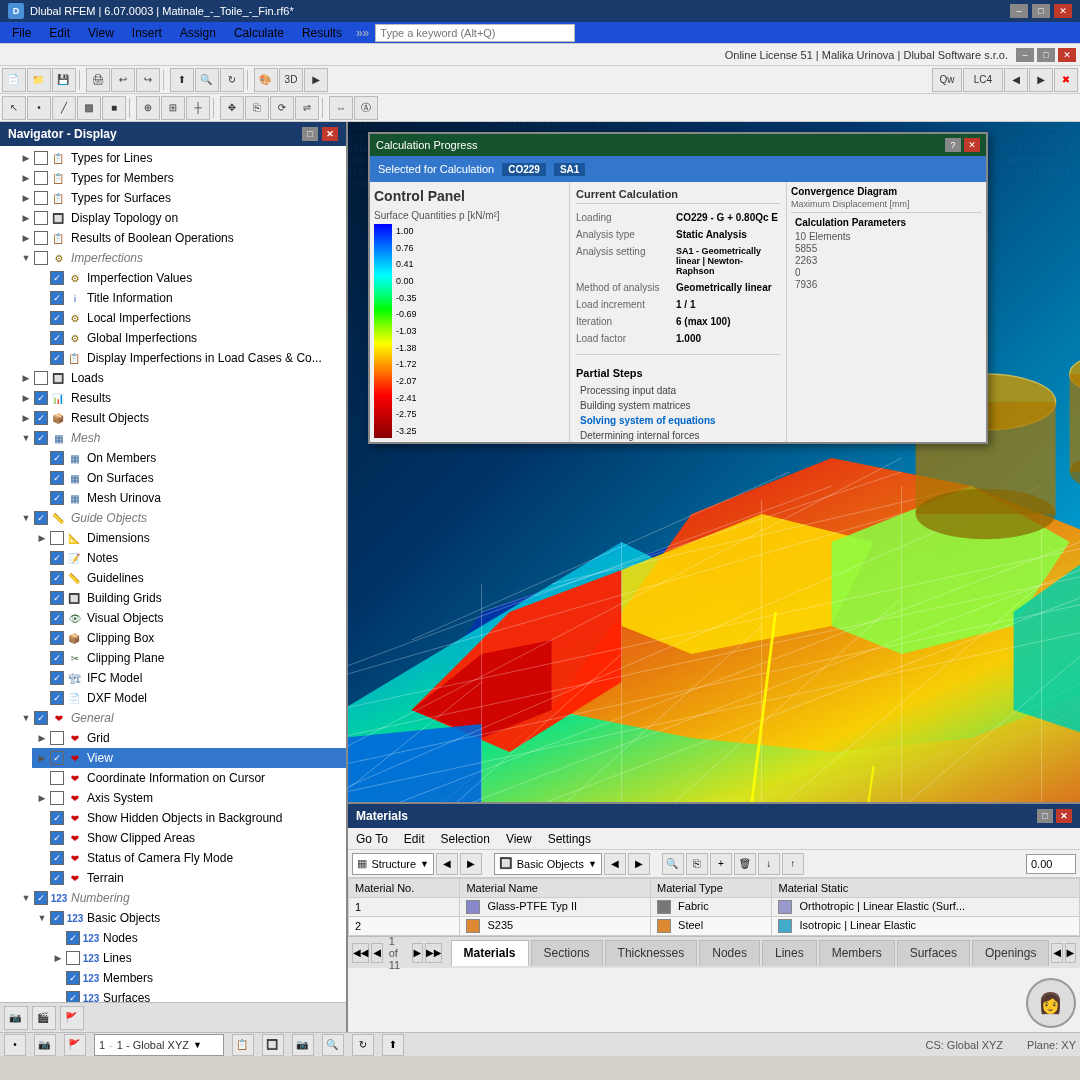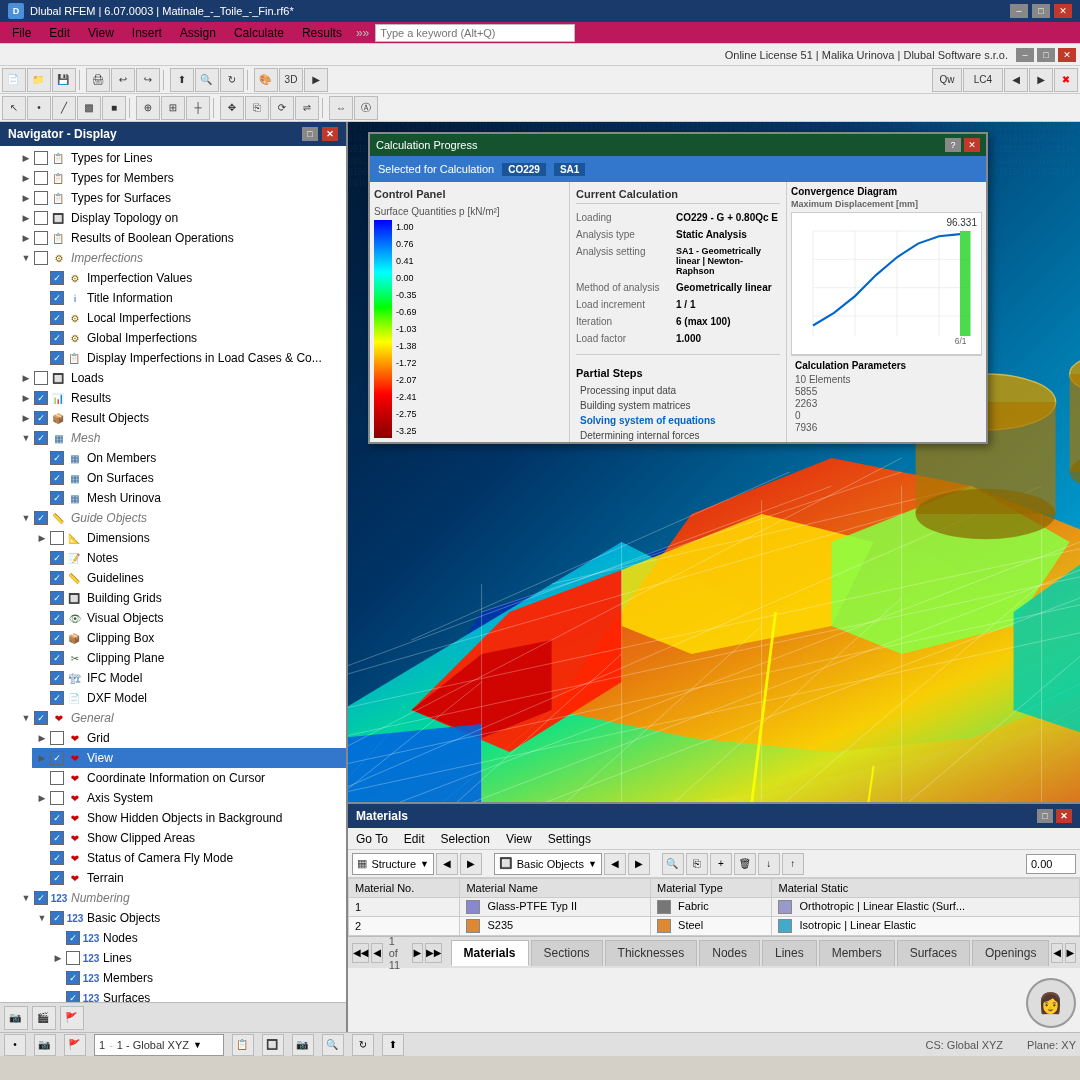--- a/index.html
+++ b/index.html
@@ -25,21 +25,21 @@
     }
     .title-bar-left { display: flex; align-items: center; gap: 6px; }
     .title-bar-icon { width: 16px; height: 16px; background: #4a90d9; border-radius: 2px; display: flex; align-items: center; justify-content: center; color: white; font-size: 9px; font-weight: bold; }
     .title-bar-right { display: flex; gap: 4px; }
     .title-btn { width: 18px; height: 14px; background: #888; color: white; font-size: 9px; display: flex; align-items: center; justify-content: center; cursor: pointer; }
     .title-btn.close { background: #c0392b; }
 
     
     .menu-bar {
       height: 22px;
-      background: #be185d;
+      background: #1d4ed8;
       border-bottom: 1px solid #ccc;
       display: flex;
       align-items: center;
       padding: 0 4px;
       gap: 2px;
     }
     .menu-item {
       padding: 2px 8px;
       cursor: pointer;
       font-size: 12px;
@@ -223,21 +223,21 @@
 
     
     .calc-left {
       width: 200px;
       border-right: 1px solid #ccc;
       padding: 4px;
       display: flex;
       flex-direction: column;
     }
     .control-panel-label {
-      font-size: 11px;
+      font-size: 14px;
       font-weight: bold;
       color: #333;
       margin-bottom: 4px;
       padding: 2px 0;
     }
     .surface-quantities-label {
       font-size: 10px;
       color: #555;
       margin-bottom: 3px;
     }
@@ -1122,44 +1122,21 @@
             <div class="partial-steps-header">Partial Steps</div>
             <div class="step-item">Processing input data</div>
             <div class="step-item">Building system matrices</div>
             <div class="step-item active">Solving system of equations</div>
             <div class="step-item">Determining internal forces</div>
           </div>
         </div>
 
         <div class="calc-right">
           <div class="conv-header">Convergence Diagram</div>
-          <div style="font-size:9px; color:#666; margin-bottom:3px;font-weight:bold;">Maximum Displacement [mm]</div>
-          <div class="conv-chart">
-            <span class="conv-value">96.331</span>
-            <svg width="100%" height="100%" viewBox="0 0 180 120">
-              <rect width="180" height="120" fill="white"></rect>
-
-              <g stroke="#e0e0e0" stroke-width="0.5">
-                <line x1="20" y1="10" x2="20" y2="110"></line>
-                <line x1="60" y1="10" x2="60" y2="110"></line>
-                <line x1="100" y1="10" x2="100" y2="110"></line>
-                <line x1="140" y1="10" x2="140" y2="110"></line>
-                <line x1="20" y1="10" x2="170" y2="10"></line>
-                <line x1="20" y1="37" x2="170" y2="37"></line>
-                <line x1="20" y1="64" x2="170" y2="64"></line>
-                <line x1="20" y1="91" x2="170" y2="91"></line>
-              </g>
-
-              <rect x="160" y="10" width="10" height="100" fill="#00cc00" opacity="0.7"></rect>
-
-              <polyline points="20,100 40,88 60,72 80,52 100,35 120,22 140,15 160,13" stroke="#0066cc" stroke-width="2" fill="none"></polyline>
-
-              <text x="155" y="118" font-size="8" fill="#666">6/1</text>
-            </svg>
-          </div>
+          <div style="font-size:9px; color:#666; margin-bottom:3px;">Maximum Displacement [mm]</div>
           <div class="calc-params">
             <div class="calc-params-header">Calculation Parameters</div>
             <div class="calc-param-row">
               <span>10 Elements</span>
             </div>
             <div class="calc-param-row">
               <span>5855</span>
             </div>
             <div class="calc-param-row">
               <span>2263</span>

